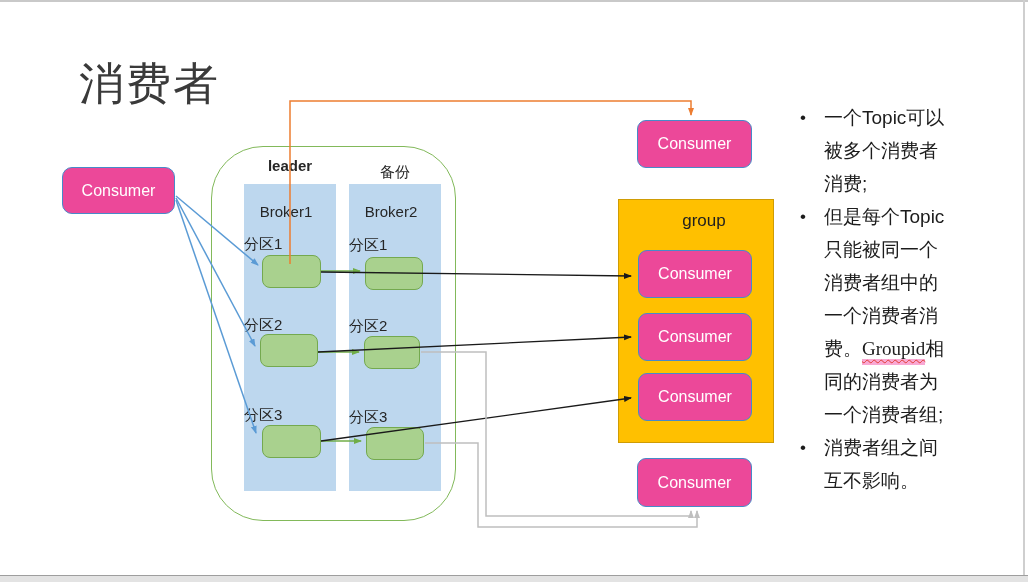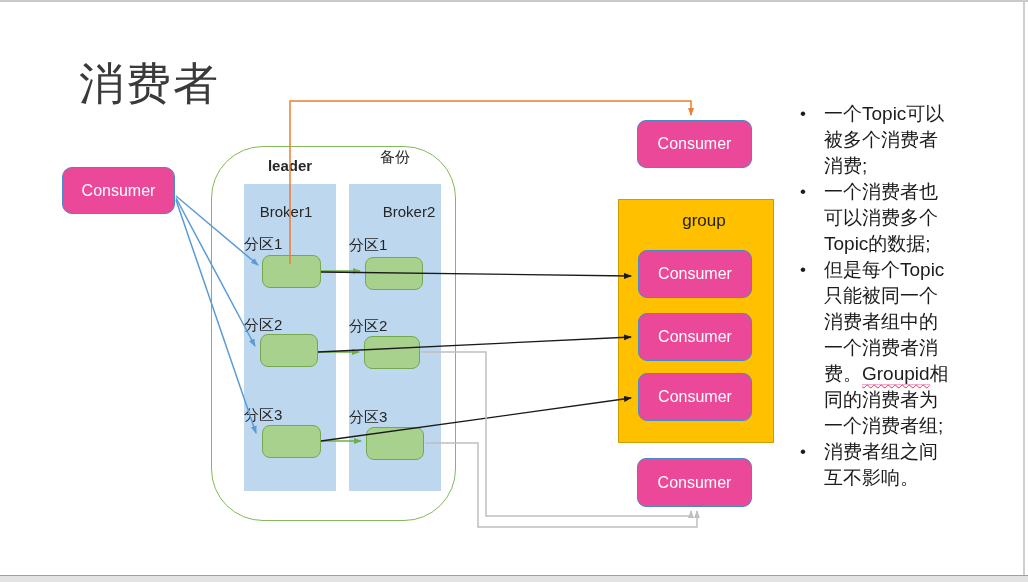--- a/index.html
+++ b/index.html
@@ -23,51 +23,52 @@
   .producer{left:62px;top:167px;width:113px;height:47px;border-radius:10px;}
   .consumer-top{left:637px;top:120px;width:115px;height:48px;}
   .consumer-bottom{left:637px;top:458px;width:115px;height:49px;}
   
   .cluster{
     left:211px;top:146px;width:245px;height:375px;border:1.5px solid #82b95a;
     border-radius:52px;box-sizing:border-box;background:transparent;
   }
   .col-label{font-size:15px;color:#262626;text-align:center;}
   .leader-label{left:240px;top:157px;width:100px;font-weight:bold;}
-  .backup-label{left:345px;top:148px;width:100px;}
+  .backup-label{left:345px;top:163px;width:100px;}
   
   .broker{background:#bdd7ee;box-sizing:border-box;}
   .broker1{left:244px;top:184px;width:92px;height:307px;}
   .broker2{left:349px;top:184px;width:92px;height:307px;}
   .broker-name{font-size:15px;color:#262626;text-align:center;width:84px;}
   .broker1-name{left:244px;top:203px;}
-  .broker2-name{left:367px;top:203px;}
+  .broker2-name{left:349px;top:203px;}
   .part-label{font-size:15px;color:#262626;text-align:left;width:92px;}
   .part-box{
     background:#a9d18e;border:1.5px solid #74a94f;border-radius:8px;box-sizing:border-box;
   }
   
   .group-box{
     left:618px;top:199px;width:156px;height:244px;background:#ffc000;
     border:1px solid #cf9c04;box-sizing:border-box;
   }
   .group-label{left:618px;top:211px;width:172px;text-align:center;font-size:17px;color:#1f1f1f;}
   .gc{left:638px;width:114px;height:48px;}
   .gc1{top:250px;}
   .gc2{top:313px;}
   .gc3{top:373px;}
   
-  .notes{left:798px;top:101px;width:160px;color:#1c1c1c;font-size:19px;line-height:26px;}
+  .notes{left:798px;top:101px;width:160px;color:#1c1c1c;font-size:19px;line-height:33px;}
   .notes ul{list-style:none;margin:0;padding:0;}
   .notes li{position:relative;padding-left:26px;width:130px;}
   .notes li::before{content:"\2022";position:absolute;left:2px;top:0;font-size:17px;}
   .note-highlight{
     text-decoration:underline wavy #e03c31 1px;
     text-underline-offset:4px;
-    border-bottom:1px solid #f9a8d4;
+    border-bottom:6px solid #f9a8d4;
+    font-family:Liberation Serif, serif;
   }
   
   .connector-layer{left:0;top:0;width:1028px;height:582px;pointer-events:none;}
 </style>
 </head>
 <body>
 
 <div class="abs top-edge"></div>
 <div class="abs right-edge"></div>
 <div class="abs bottom-bar"></div>
@@ -117,21 +118,20 @@
 <div class="abs node consumer-top">
   <span>Consumer</span>
 </div>
 <div class="abs node consumer-bottom">
   <span>Consumer</span>
 </div>
 
 <div class="abs notes">
   <ul>
     <li><span>一个Topic可以被多个消费者消费;</span><span class="note-highlight"></span><span></span></li>
-    <li><span>一个消费者也可以消费多个Topic的数据;</span><span class="note-highlight"></span><span></span></li>
     <li><span>但是每个Topic只能被同一个消费者组中的一个消费者消费。</span><span class="note-highlight">Groupid</span><span>相同的消费者为一个消费者组;</span></li>
     <li><span>消费者组之间互不影响。</span><span class="note-highlight"></span><span></span></li>
   </ul>
 </div>
 
 <svg class="abs connector-layer" id="connector-layer" viewBox="0 0 1028 582">
     <defs>
       <marker id="arw0" markerWidth="9" markerHeight="8" refX="7" refY="3" orient="auto" markerUnits="userSpaceOnUse">
         <path d="M0,0 L8,3 L0,6 Z" fill="#5b9bd5"></path>
       </marker>

